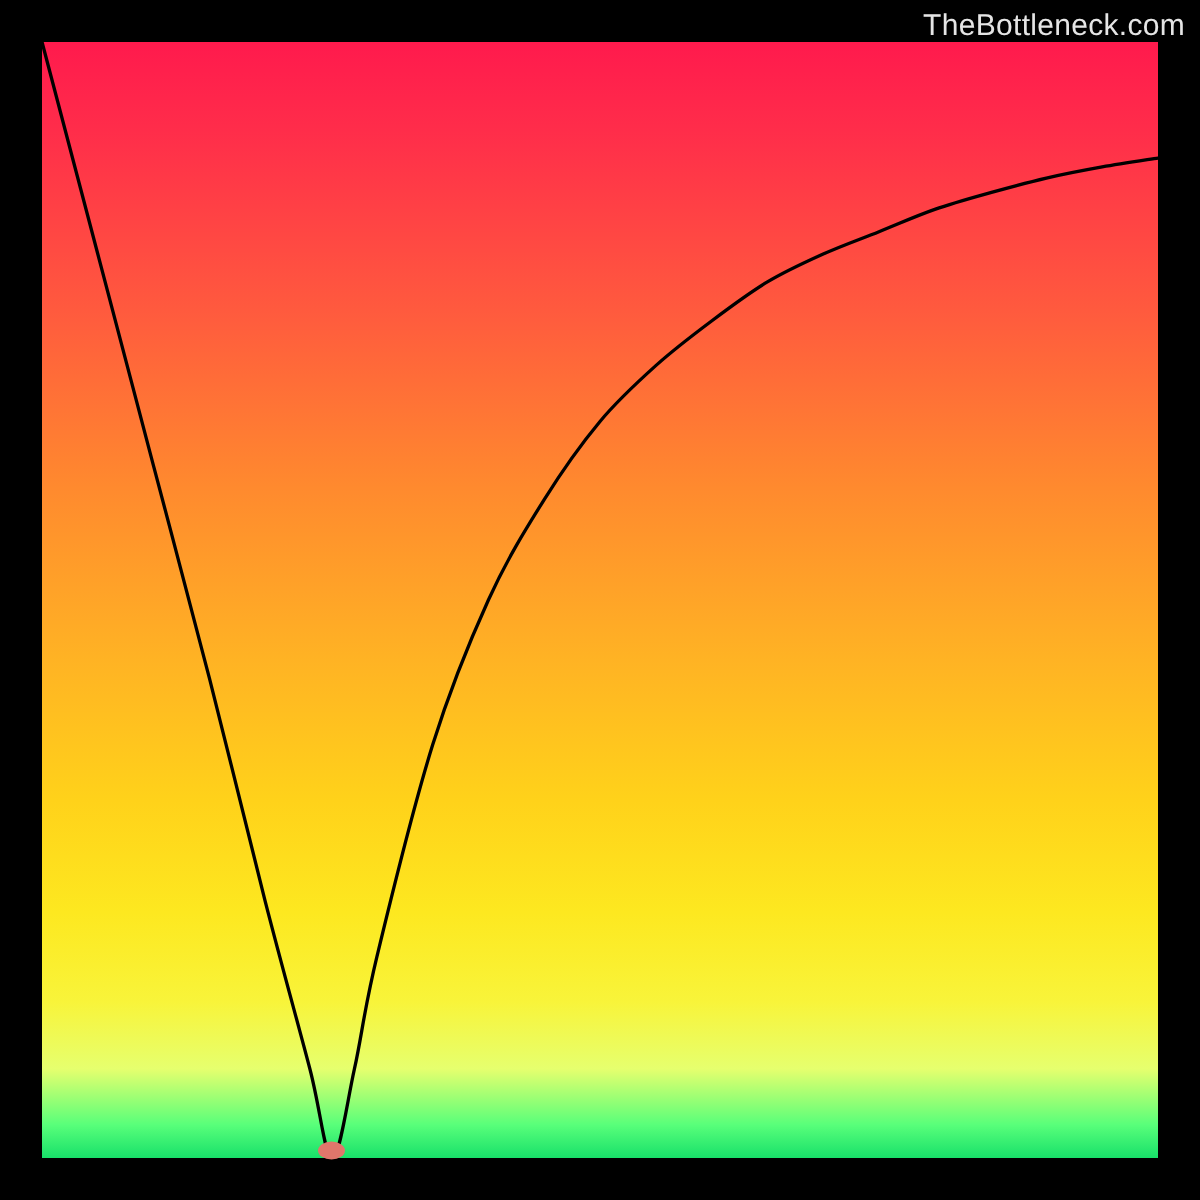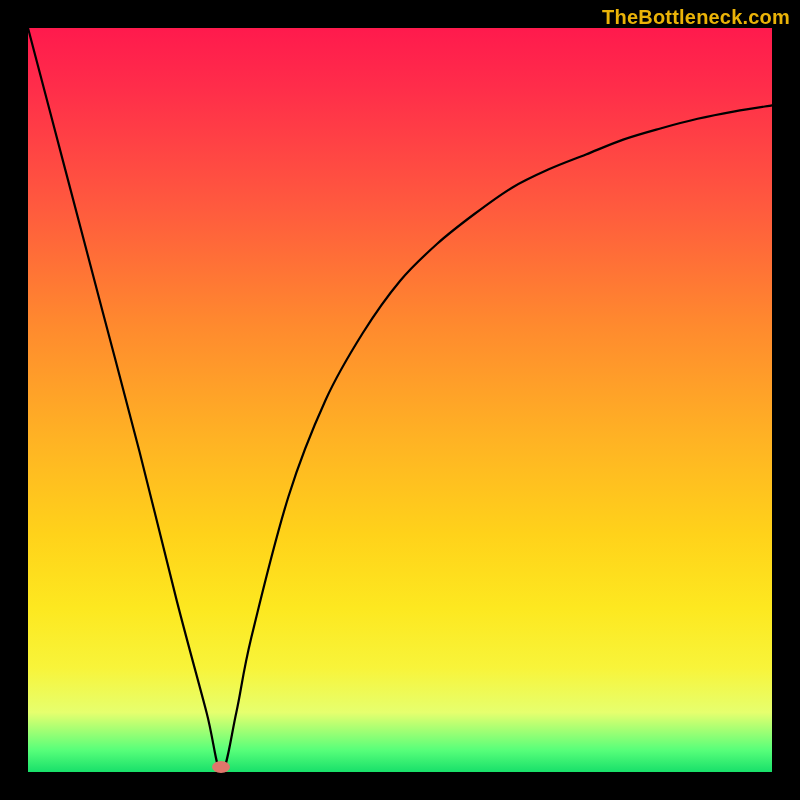--- a/index.html
+++ b/index.html
@@ -36,23 +36,23 @@
       #f8f43a 86%,
       #e6ff6e 92%,
       #59ff7a 97%,
       #18e06a 100%
     );
   }
   .branding {
     position: absolute;
     top: 6px;
     right: 10px;
-    color: #eab308;
+    color: #e5e5e5;
     font-size: 20px;
-    font-weight: 700;
+    font-weight: 400;
     letter-spacing: 0.2px;
     user-select: none;
   }
   .marker {
     position: absolute;
     width: 18px;
     height: 12px;
     background: #e0766b;
     border-radius: 50%;
     transform: translate(-50%, -50%);

